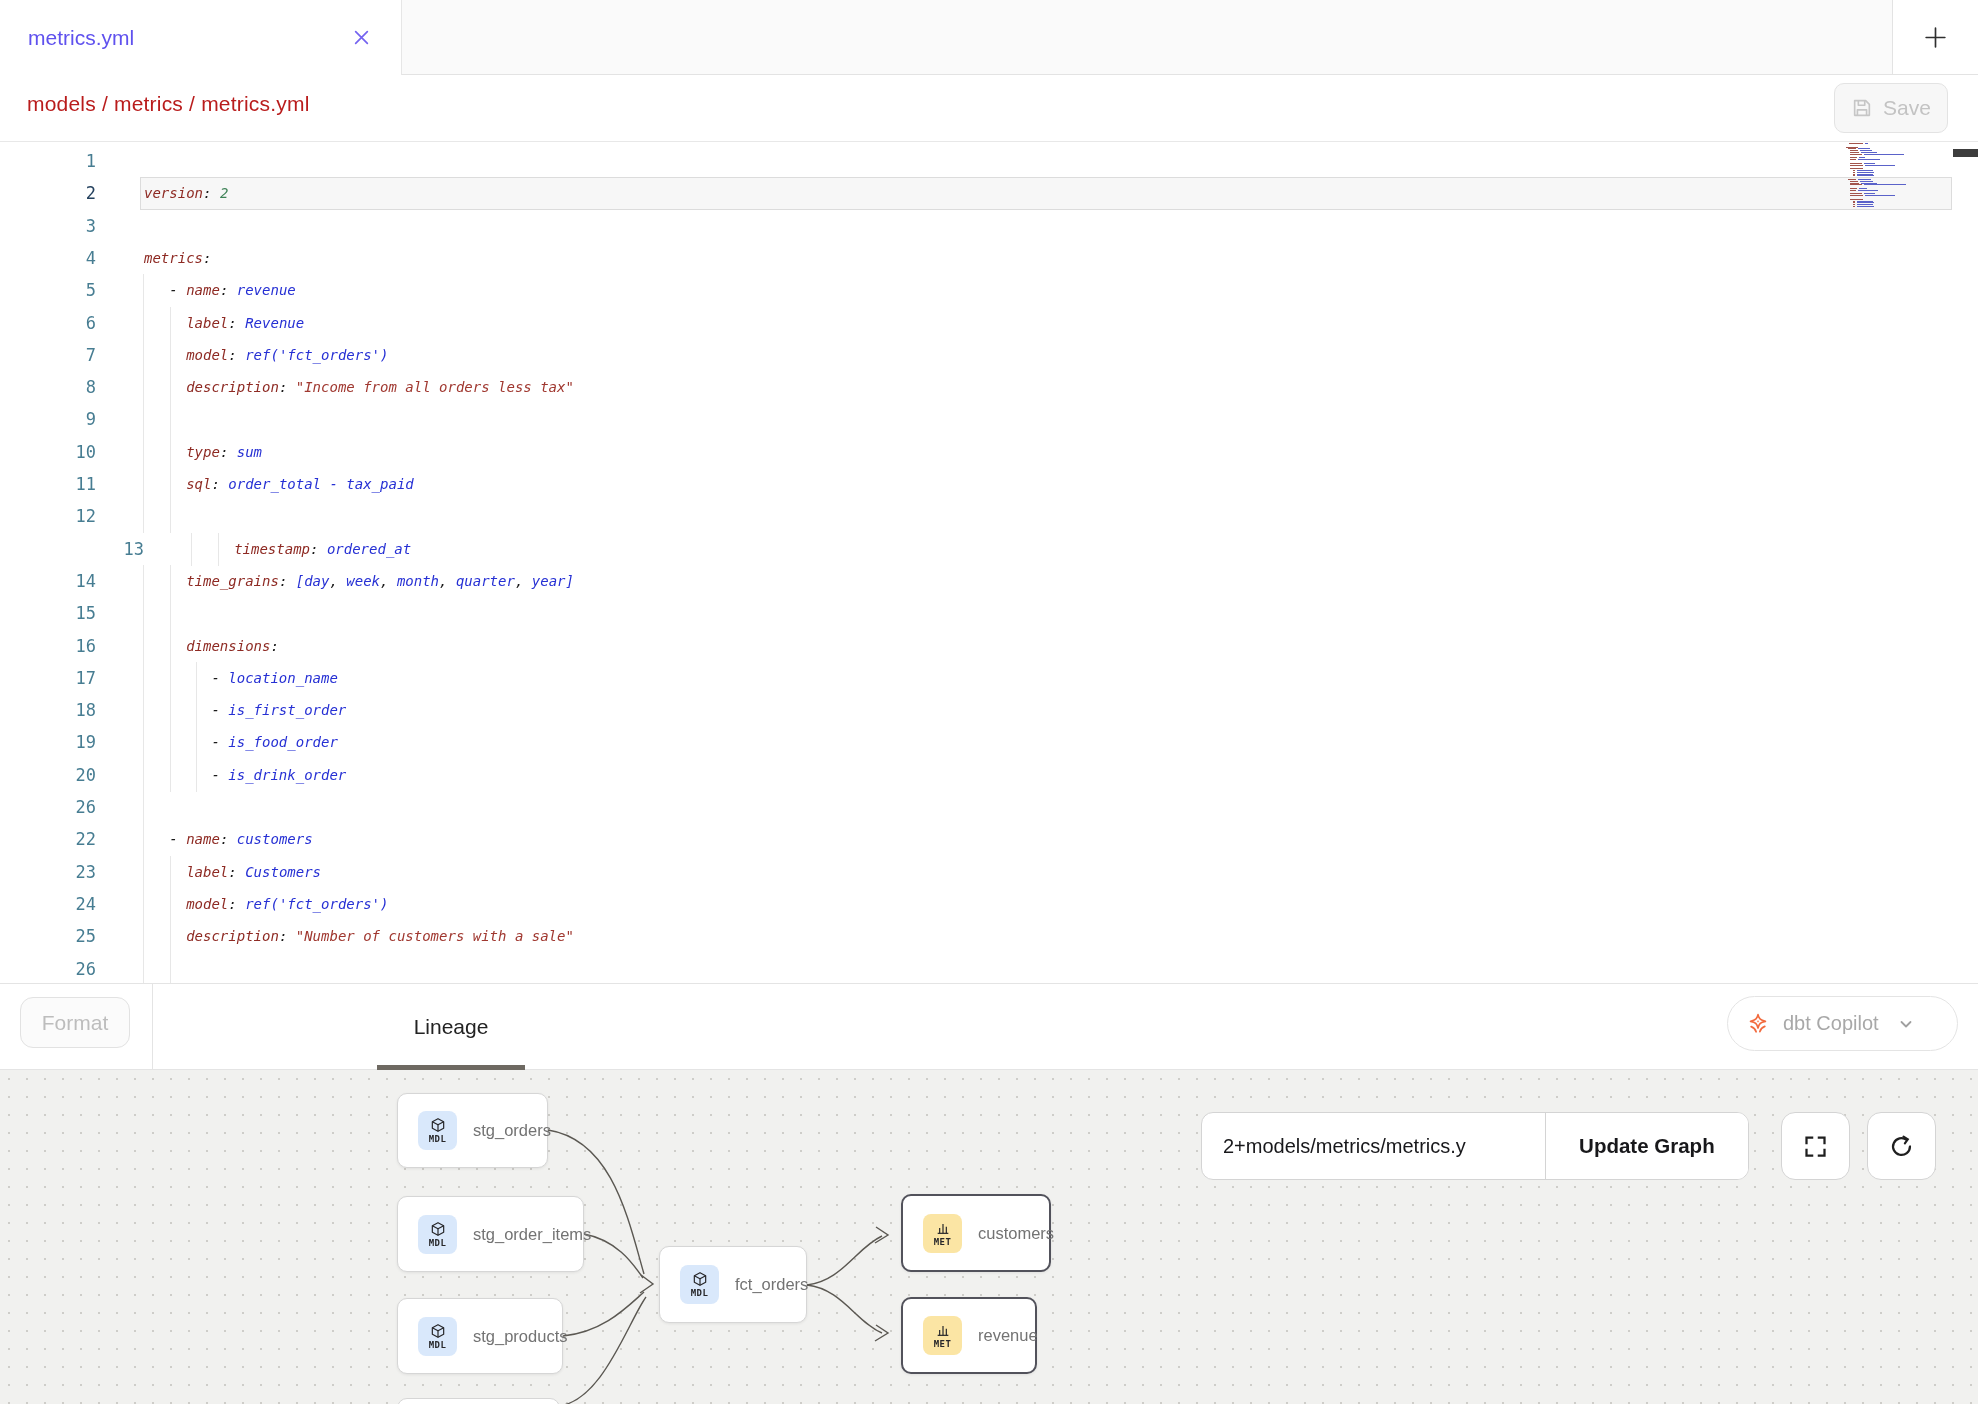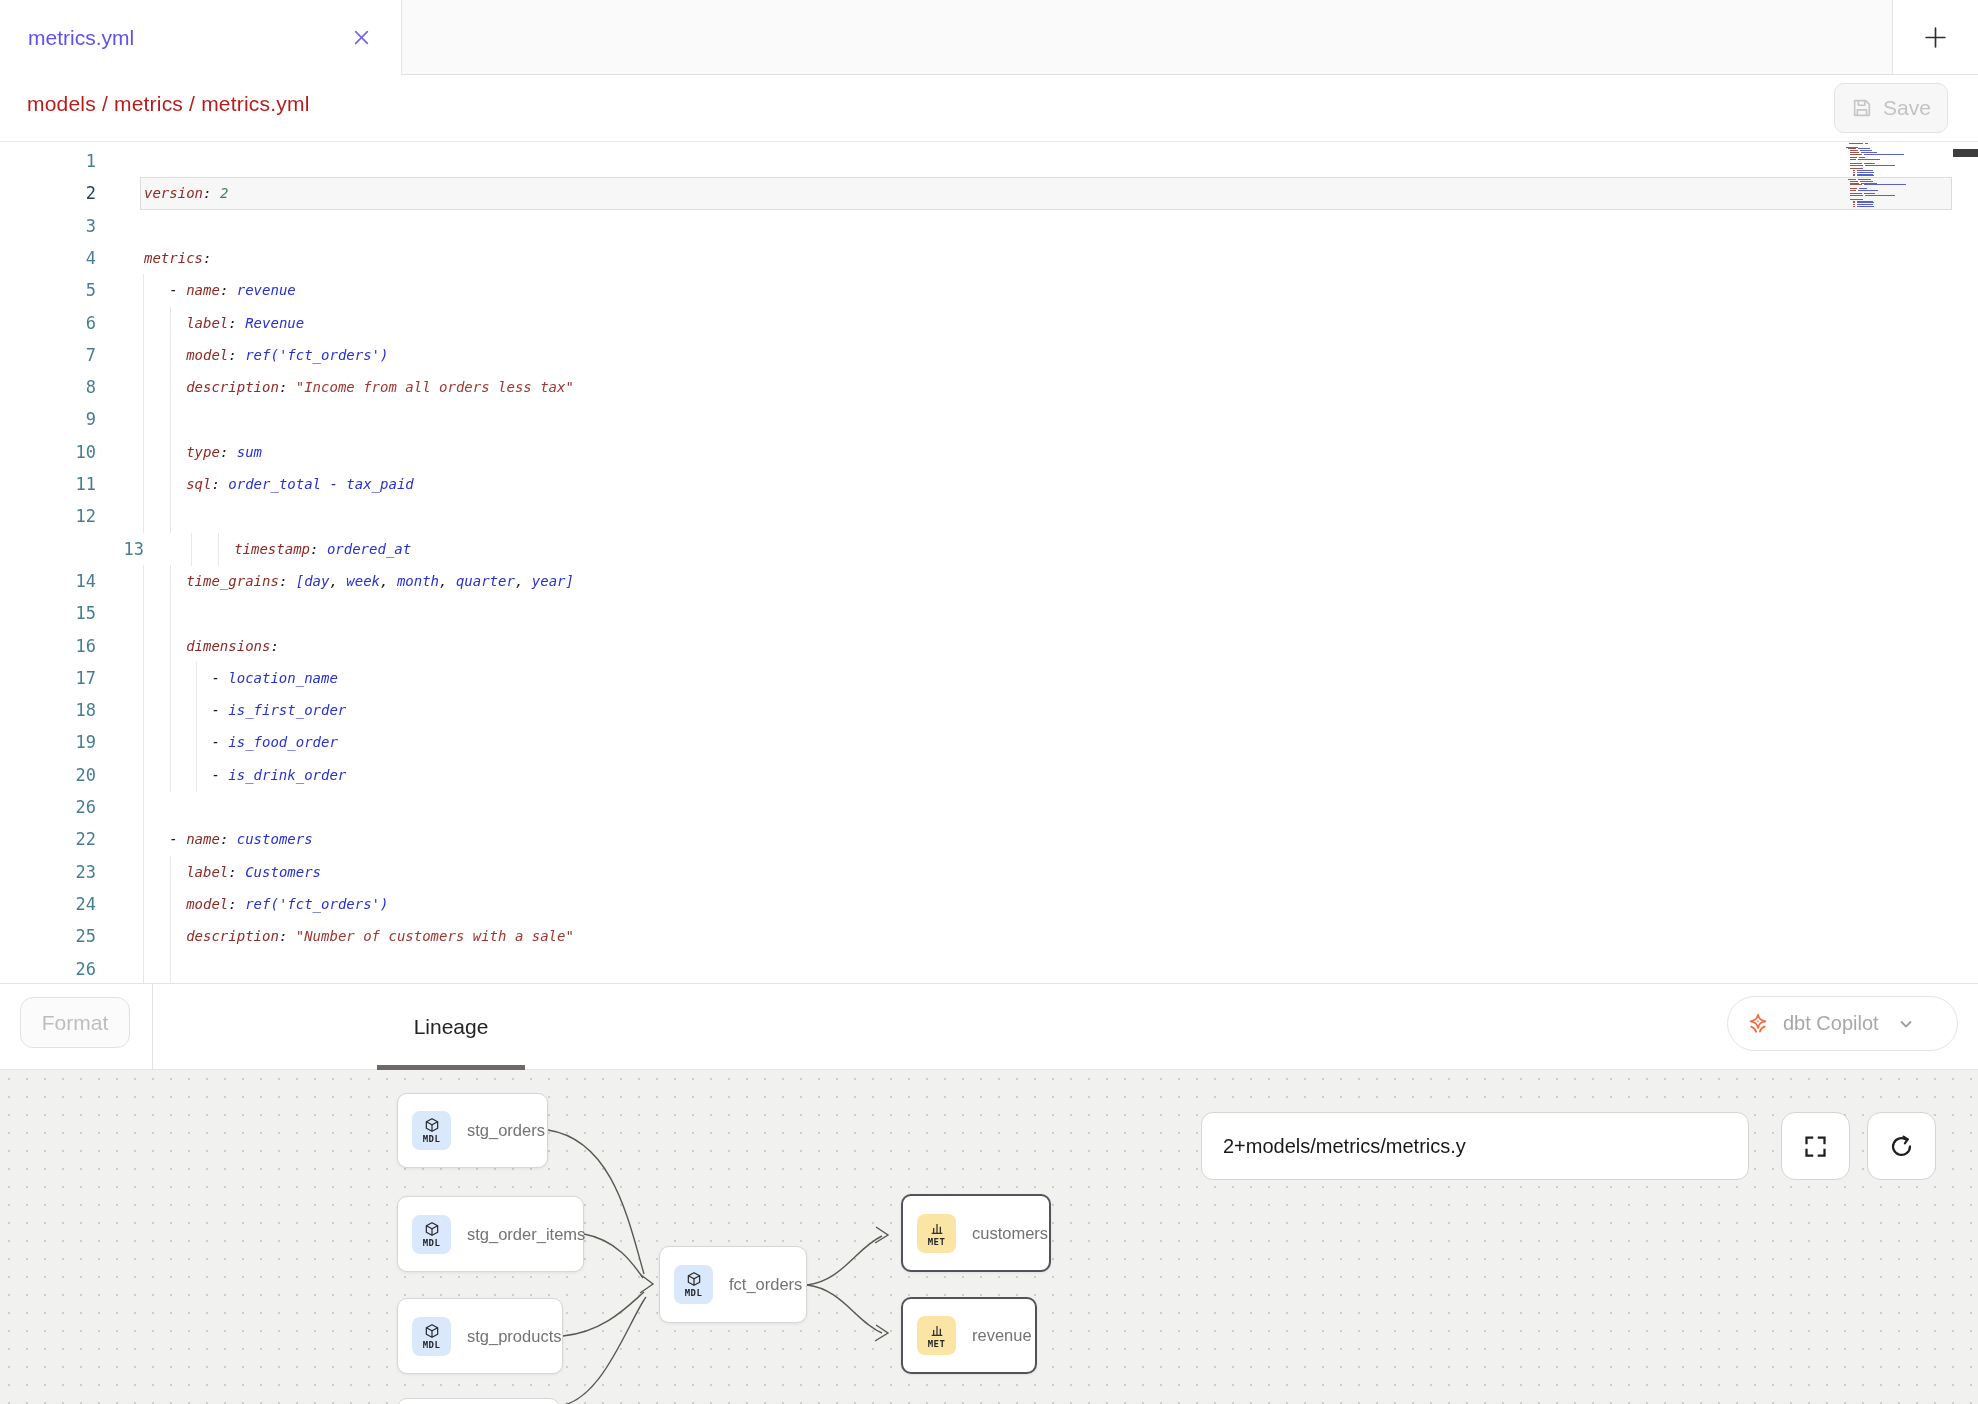--- a/index.html
+++ b/index.html
@@ -65,21 +65,21 @@
   .btab-underline { position:absolute; left:377px; top:81px; width:148px; height:5px; background:#6e6962; }
   .copilot { position:absolute; left:1727px; top:12px; width:231px; height:55px; background:#fff;
     border:1px solid #e4e4e4; border-radius:28px; display:flex; align-items:center; gap:13px; padding-left:18px; }
   .copilot-label { font-size:20px; color:#a8a8a8; font-weight:500; }
 
   
   .canvas { position:absolute; left:0; top:1070px; width:1978px; height:334px; background-color:#f1f1ef;
     background-image:radial-gradient(circle, #cecdc9 1.2px, transparent 1.4px); background-size:18px 18px; overflow:hidden; }
   .edges-svg { position:absolute; left:0; top:0; width:1978px; height:334px; }
   .lnode { position:absolute; background:#fff; border:1px solid #d6d6d6; border-radius:10px;
-    box-shadow:0 1px 3px rgba(0,0,0,.07); display:flex; align-items:center; gap:16px; padding-left:14px; cursor:pointer; }
+    box-shadow:0 1px 3px rgba(0,0,0,.07); display:flex; align-items:center; gap:16px; padding-left:20px; cursor:pointer; }
   .lnode.sel { border:2px solid #52525b; }
   .badge { width:39px; height:39px; border-radius:8px; display:flex; flex-direction:column;
     align-items:center; justify-content:center; gap:1px; flex:0 0 auto; }
   .badge-mdl { background:#d9e8fb; }
   .badge-met { background:#fbe5a4; }
   .badge-label { font-size:9px; font-weight:600; color:#27272a; letter-spacing:.4px;
     font-family:"DejaVu Sans Mono", monospace; }
   .lnode-label { font-size:16.5px; color:#737373; white-space:nowrap;text-align:center; }
   .partial-node { position:absolute; background:#fff; border:1px solid #d6d6d6; border-radius:10px; }
 
@@ -506,20 +506,21 @@
             </svg>
             <div class="badge-label">MET</div>
           </div>
           <div class="lnode-label">revenue</div>
         </div>
       </div>
     <div class="partial-node" id="partial-node" style="left: 397px; top: 328px; width: 163px; height: 50px;"></div>
 
     <div class="filter-group">
       <input class="filter-input" type="text" value="2+models/metrics/metrics.y" style="">
+      <button class="update-btn">Update Graph</button>
     </div>
     <div class="icon-btn fs">
       <svg width="27" height="27" viewBox="0 0 24 24" fill="none" stroke="#1f1f1f" stroke-width="2" stroke-linecap="square">
         <path d="M4 9 V4 H9 M15 4 H20 V9 M20 15 V20 H15 M9 20 H4 V15"></path>
       </svg>
     </div>
     <div class="icon-btn rf">
       <svg width="27" height="27" viewBox="0 0 24 24" fill="none" stroke="#1f1f1f" stroke-width="2" stroke-linecap="round">
         <path d="M19.5 12 A7.5 7.5 0 1 1 16.6 6.1"></path>
         <path d="M13.8 3.2 L17.6 5.6 L15 9.2" stroke-width="1.9" fill="none"></path>

